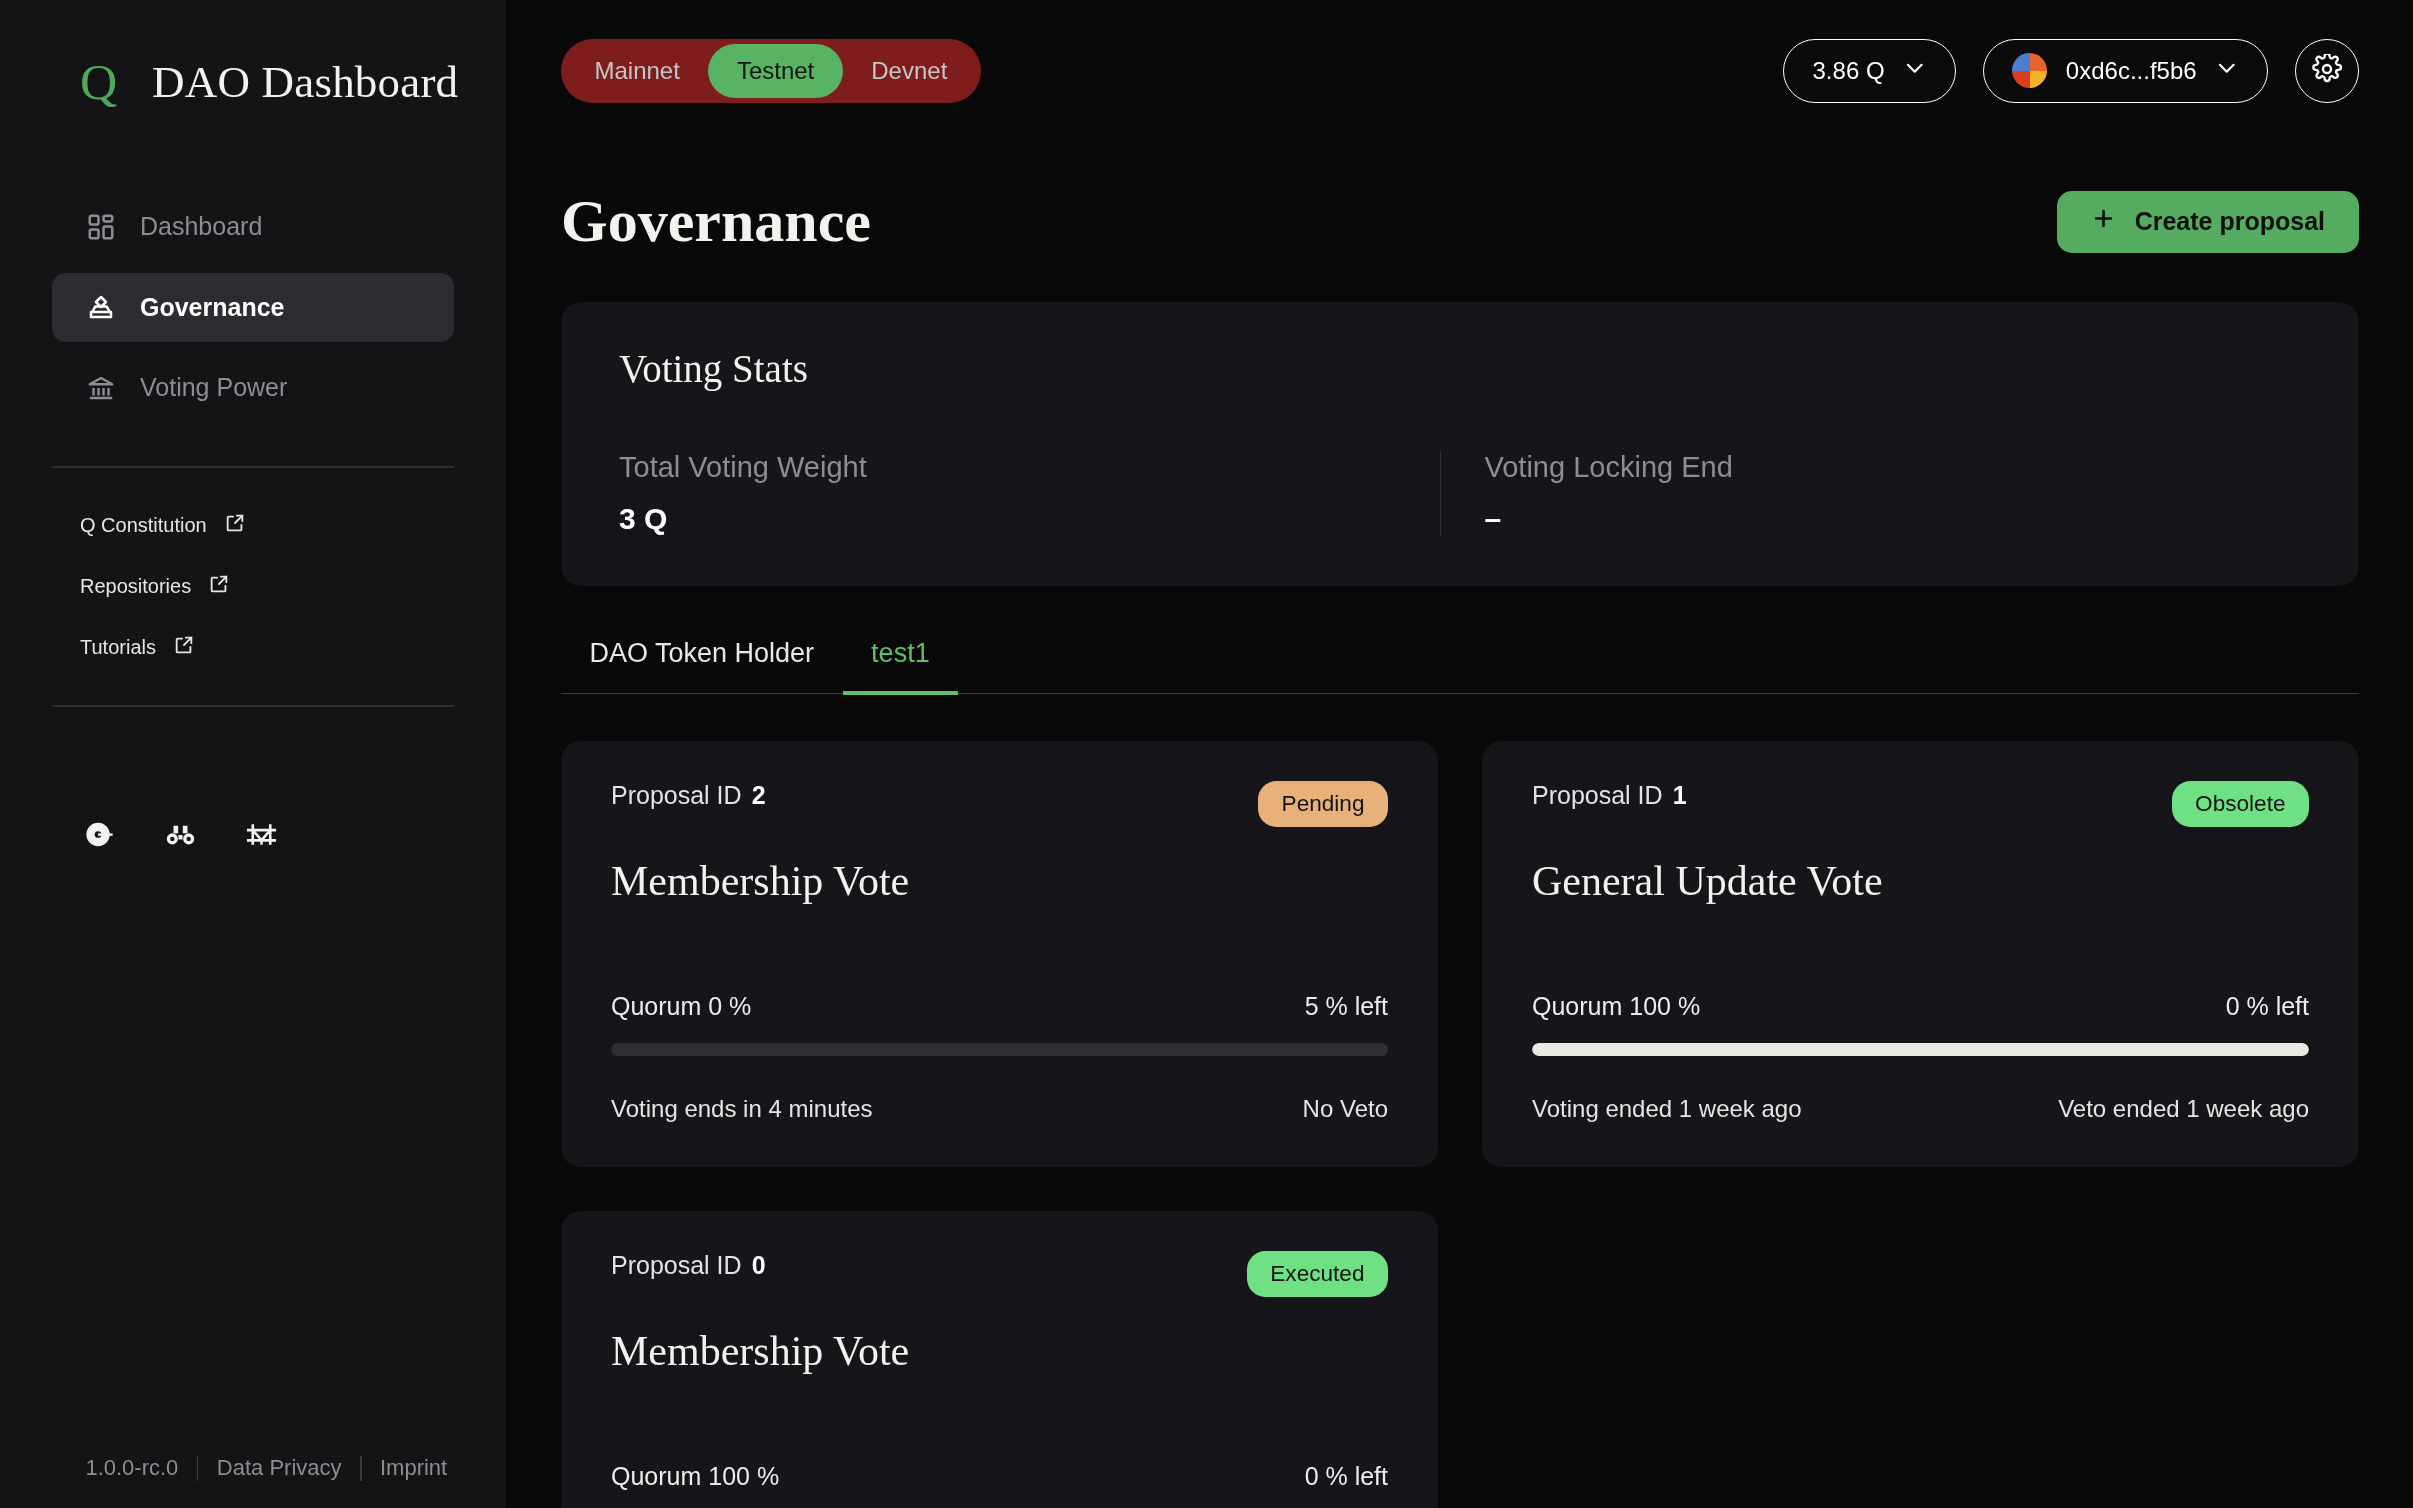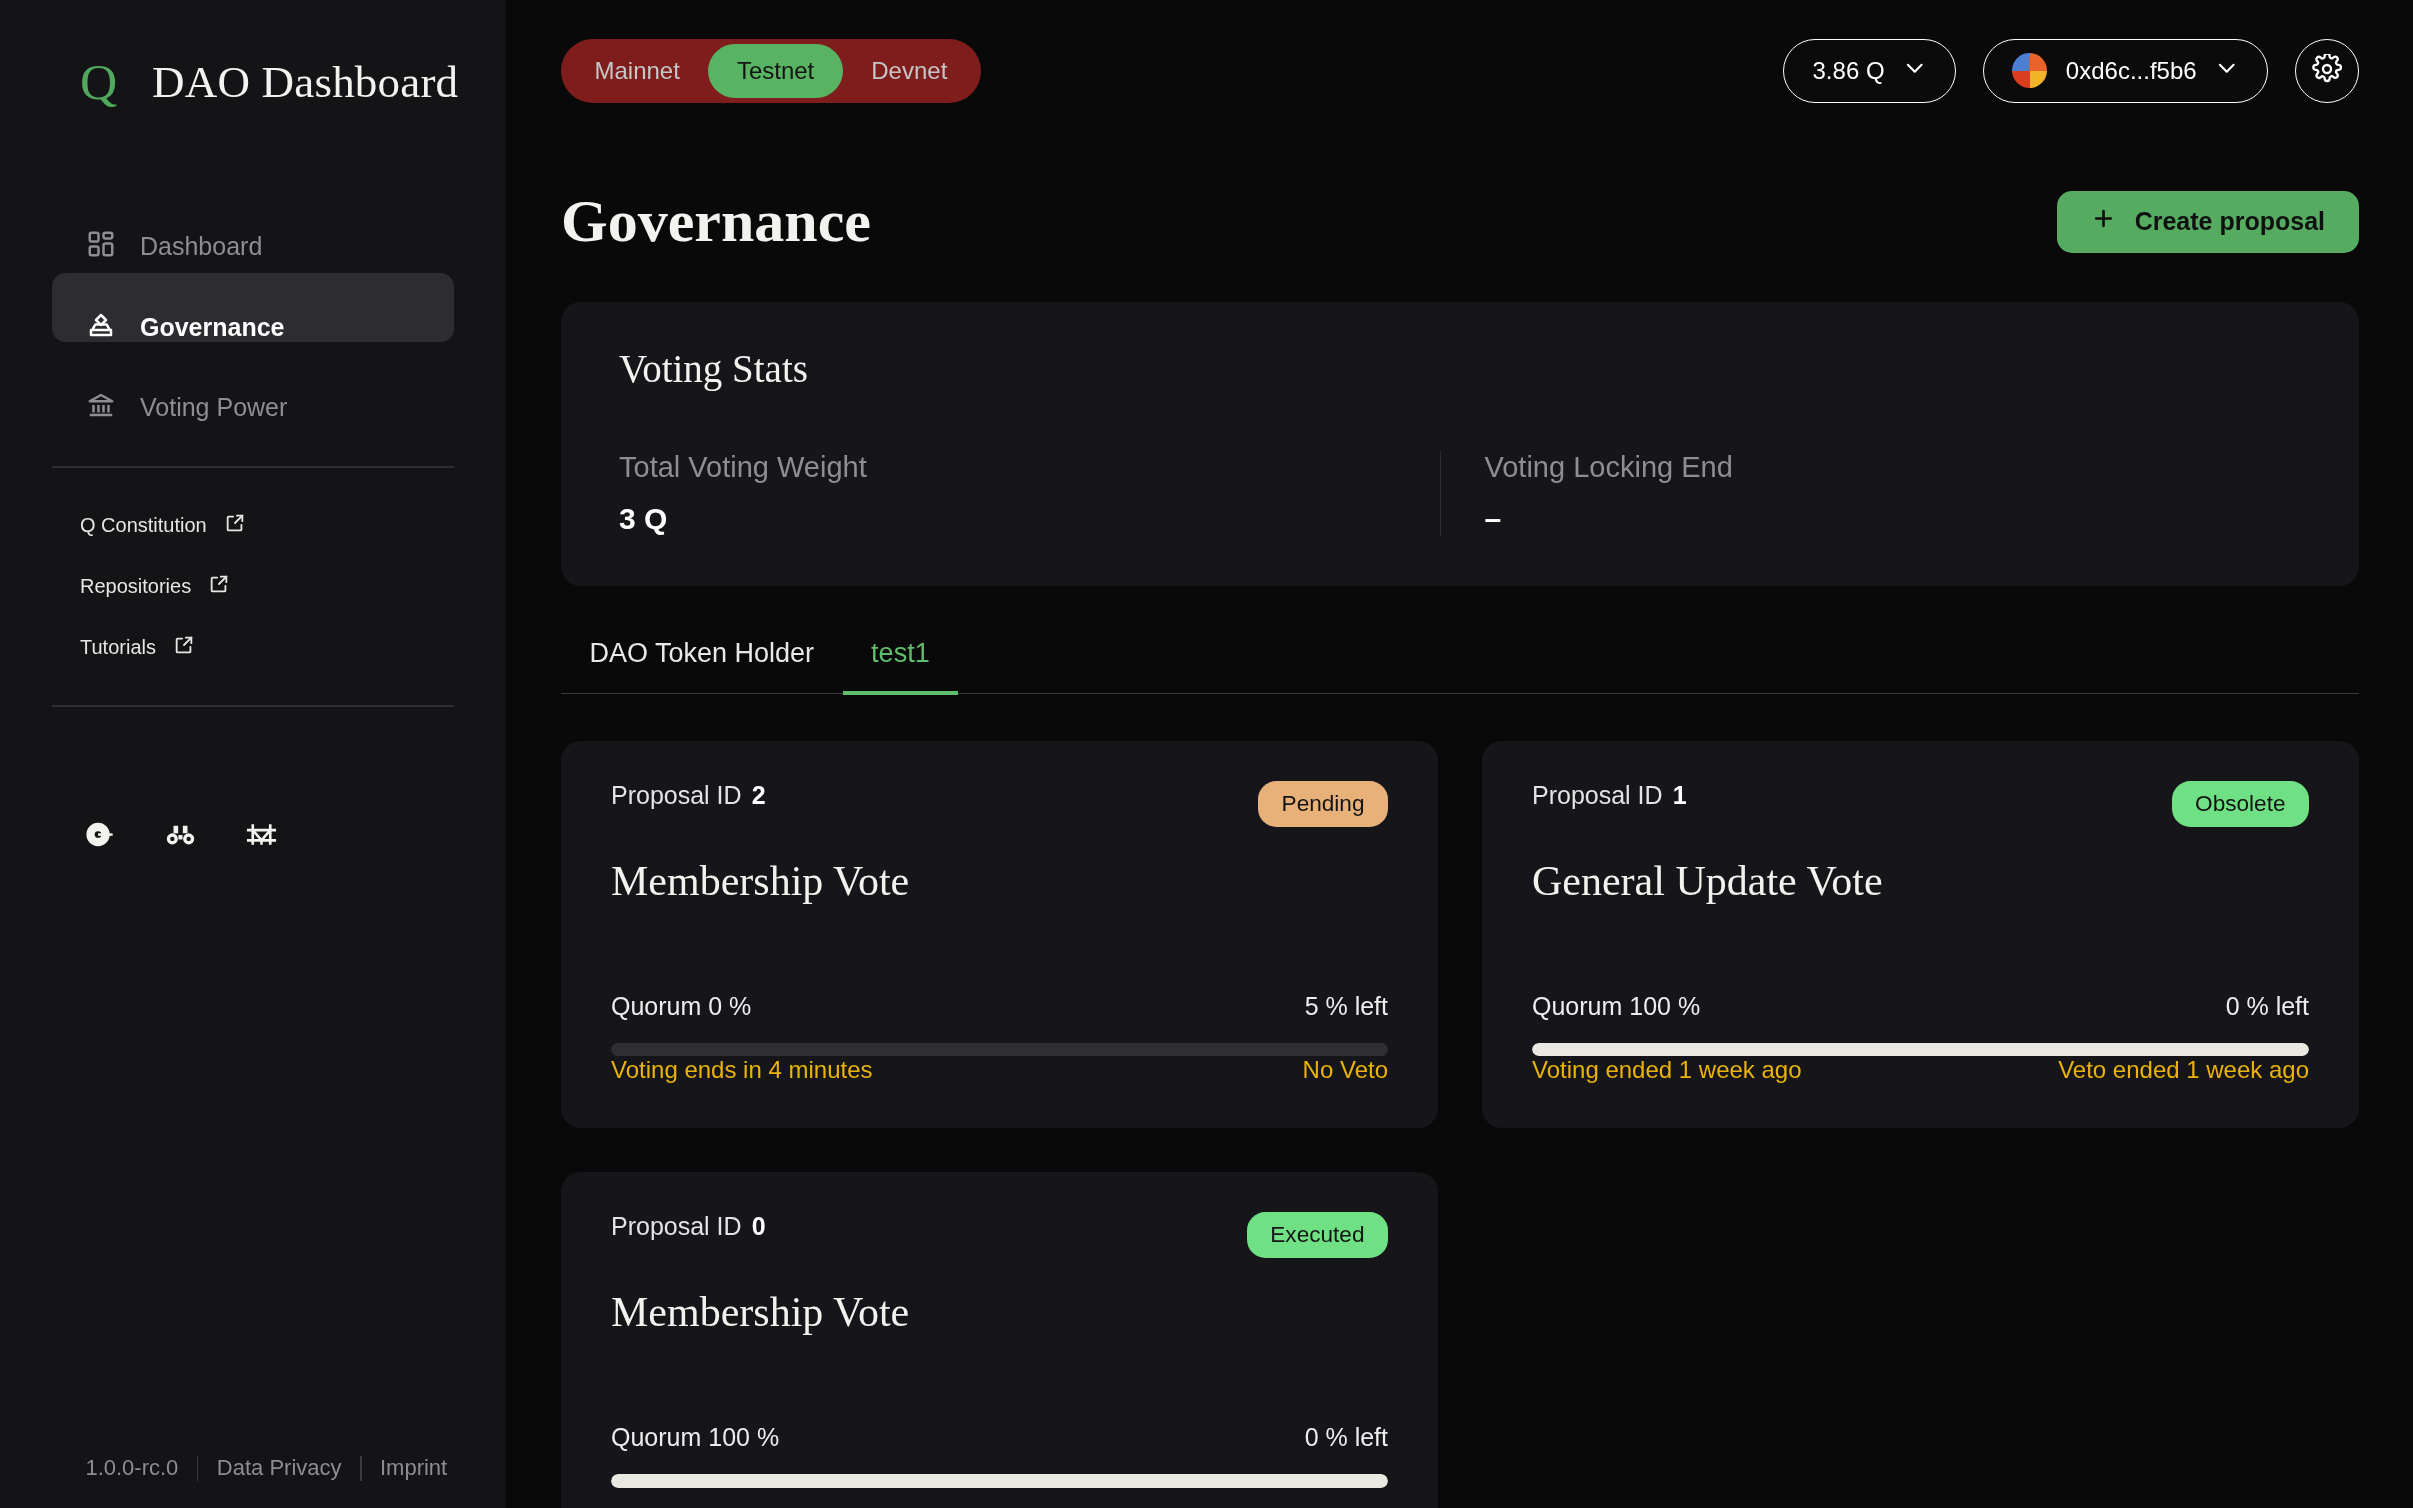--- a/index.html
+++ b/index.html
@@ -18,21 +18,21 @@
     background:#141416;
     display:flex; flex-direction:column;
     position:relative;
   }
   .brand { display:flex; align-items:center; gap:22px; padding:52px 0 0 80px; }
   .brand-logo { width:50px; height:60px; position:relative; flex:0 0 50px; }
   .brand-title { font-family:"Liberation Serif", serif; font-size:45px; color:#f2f2ef; letter-spacing:0.2px; }
 
   .nav { margin-top:80px; padding:0 52px; display:flex; flex-direction:column; gap:11.7px; }
   .nav-item {
-    display:flex; align-items:flex-end; gap:22px;
+    display:flex; align-items:center; gap:22px;
     height:69px; padding:0 32px; border-radius:13.4px;
     color:#8d8d92; font-size:25px; cursor:pointer;
   }
   .nav-item .nav-ico { width:34px; height:34px; flex:0 0 34px; display:flex; align-items:center; justify-content:center; }
   .nav-item.active { background:#2c2c31; color:#ffffff; font-weight:bold; }
   .nav-item.active .nav-ico svg { stroke:#ffffff; }
 
   .divider { height:1.7px; background:#2e2e33; margin:44px 52px; }
 
   .links { padding:0 80px; display:flex; flex-direction:column; gap:34px; }
@@ -121,21 +121,21 @@
   .pid { font-size:25px; color:#e4e4e4; }
   .pid b { font-weight:bold; margin-left:10px; color:#ffffff; }
   .badge { border-radius:18.4px; padding:10px 23.5px; font-size:22.6px; color:#141414; }
   .badge.pending { background:#e8b17a; }
   .badge.obsolete { background:#6fe083; }
   .badge.executed { background:#6fe083; }
   .pcard-title { font-family:"Liberation Serif", serif; font-size:42px; color:#f2f2ef; margin-top:30px; }
   .quorum-row { display:flex; align-items:center; justify-content:space-between; margin-top:87px; font-size:25px; color:#ededed; }
   .bar { height:13.4px; background:#2e2e33; border-radius:8.4px; margin-top:22px; overflow:hidden; }
   .bar-fill { height:100%; background:#e9e9e2; border-radius:8.4px; }
-  .meta-row { display:flex; align-items:center; justify-content:space-between; font-size:24px; color:#eab308; }
+  .meta-row { display:flex; align-items:center; justify-content:space-between; margin-top:39px; font-size:24px; color:#e5e5e5; }
 </style>
 </head>
 <body>
 
 <div class="app">
 
   <aside class="sidebar">
 
     <div class="brand">
       <div class="brand-logo">

